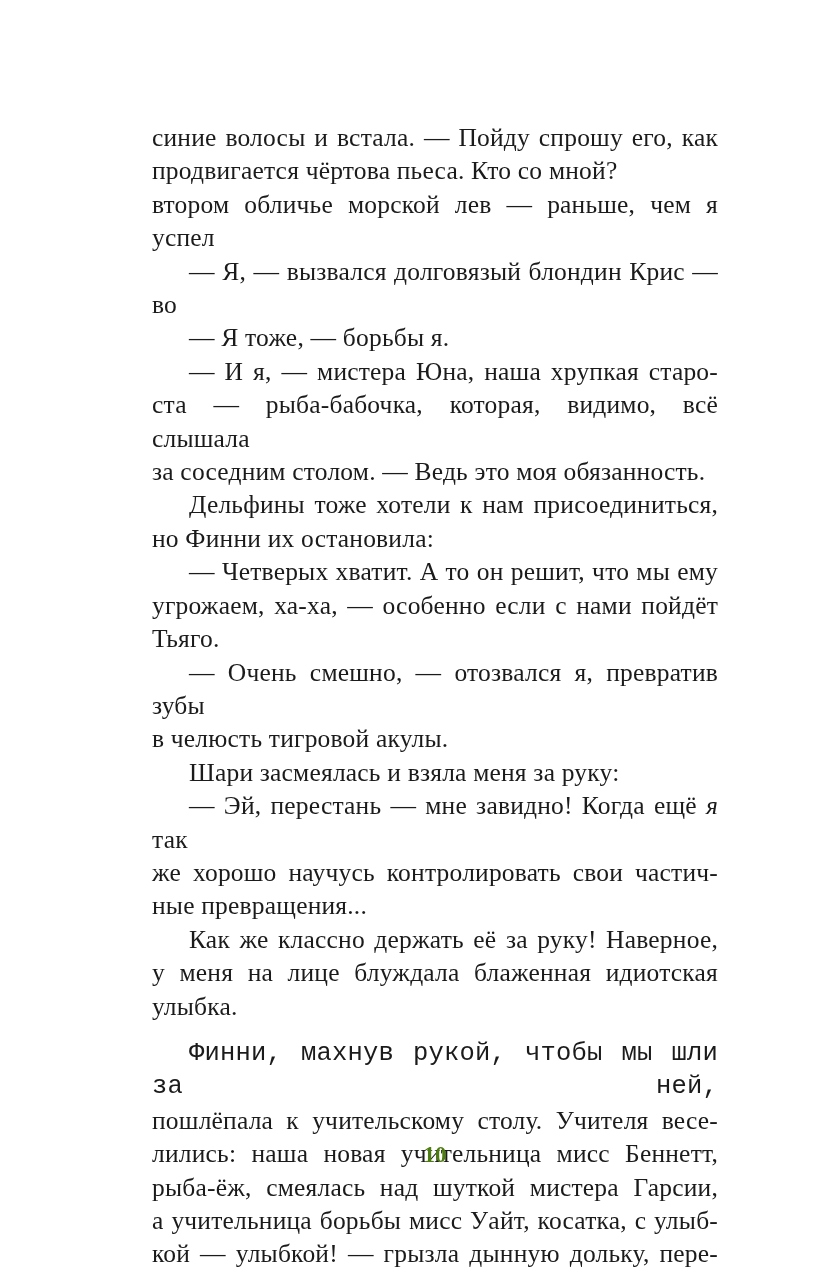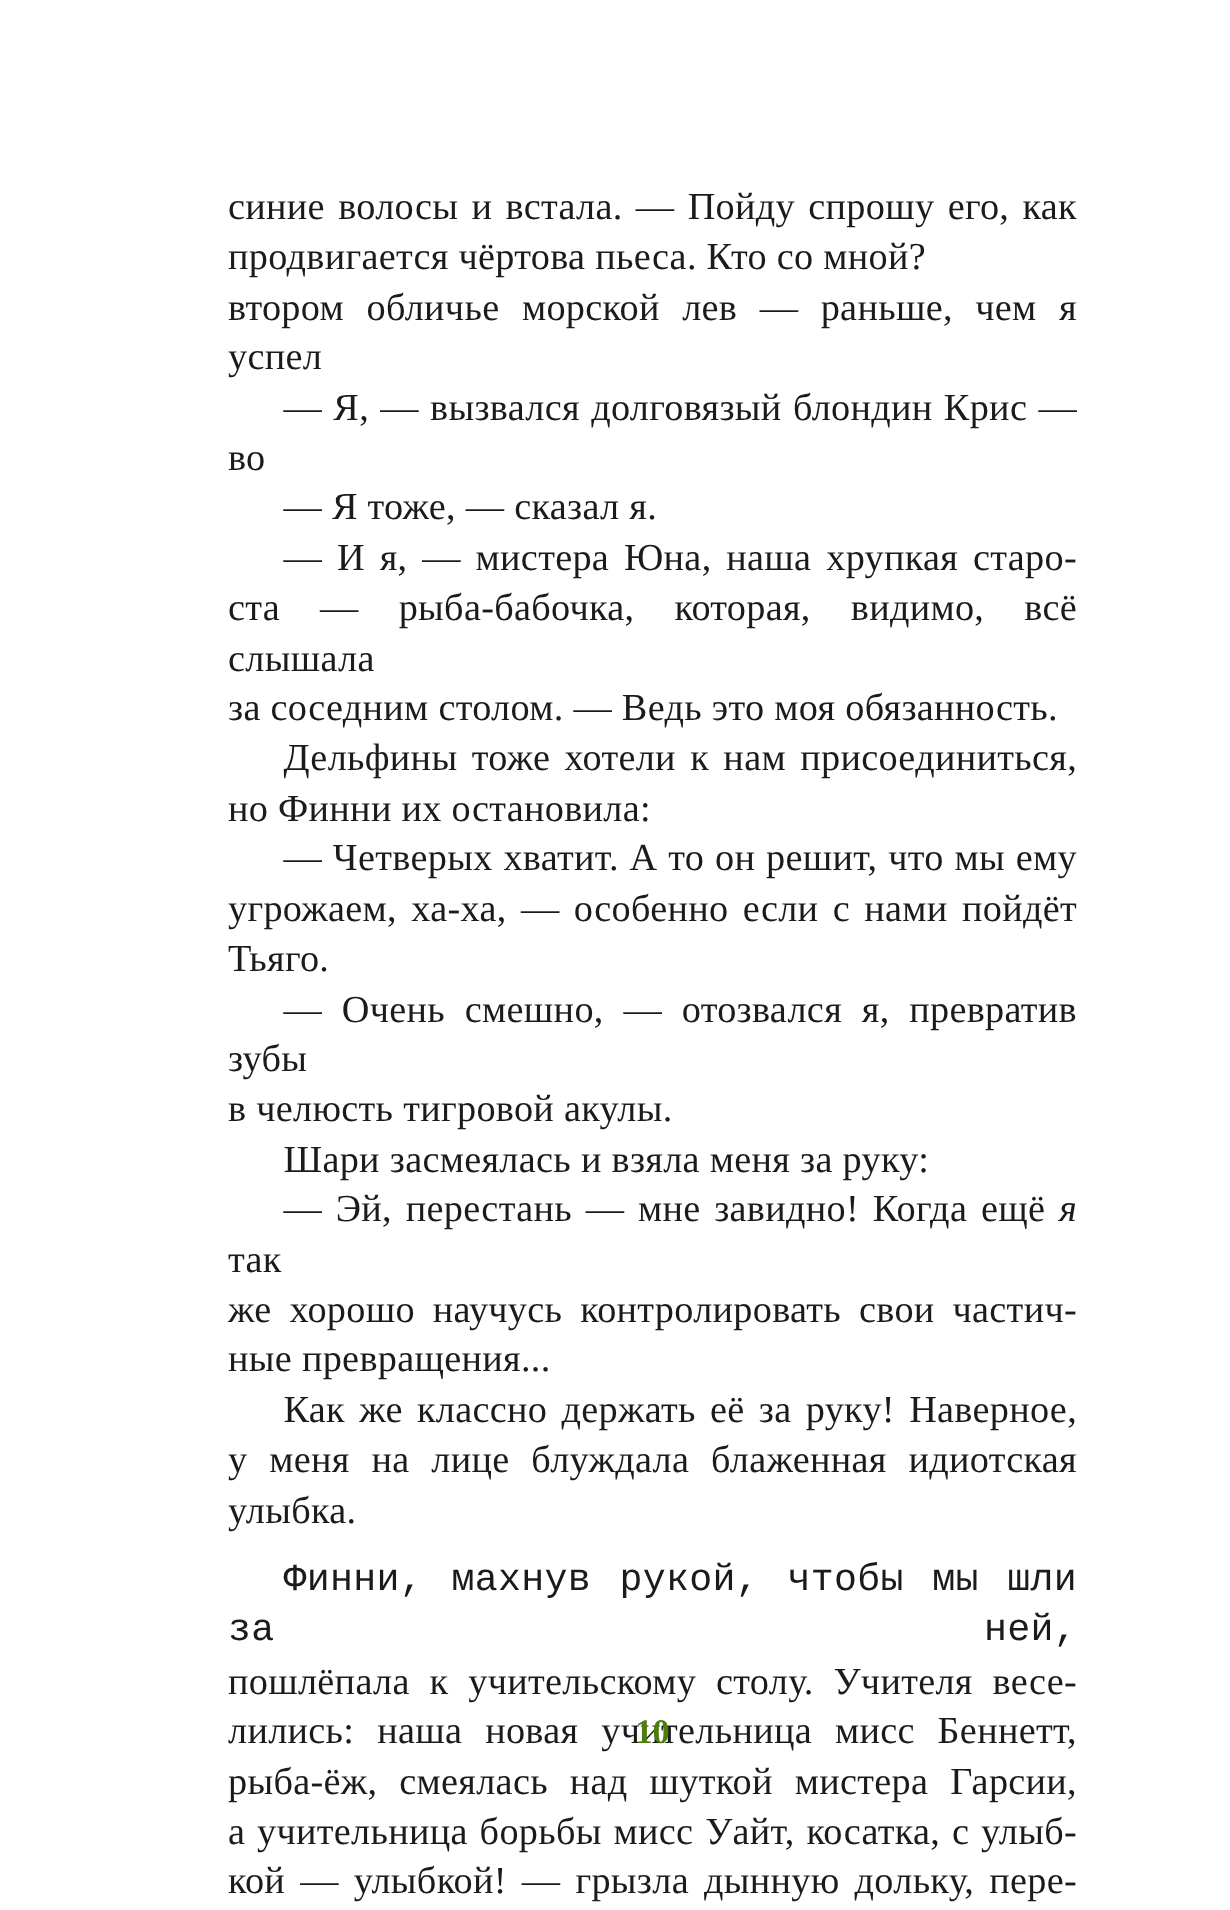--- a/index.html
+++ b/index.html
@@ -57,21 +57,21 @@
 </style>
 </head>
 <body>
 
 <div class="page">
   <div class="text-block">
       <div class="line j"><span>синие волосы и встала. — Пойду спрошу его, как</span></div>
       <div class="line"><span>продвигается чёртова пьеса. Кто со мной?</span></div>
       <div class="line j"><span>втором обличье морской лев — раньше, чем я успел</span></div>
       <div class="line indent j"><span>— Я, — вызвался долговязый блондин Крис — во</span></div>
-      <div class="line indent"><span>— Я тоже, — сказал я.</span></div>
+      <div class="line indent"><span>— Я тоже, — борьбы я.</span></div>
       <div class="line indent j"><span>— И я, — мистера Юна, наша хрупкая старо-</span></div>
       <div class="line j"><span>ста — рыба-бабочка, которая, видимо, всё слышала</span></div>
       <div class="line"><span>за соседним столом. — Ведь это моя обязанность.</span></div>
       <div class="line indent j"><span>Дельфины тоже хотели к нам присоединиться,</span></div>
       <div class="line"><span>но Финни их остановила:</span></div>
       <div class="line indent j"><span>— Четверых хватит. А то он решит, что мы ему</span></div>
       <div class="line j"><span>угрожаем, ха-ха, — особенно если с нами пойдёт</span></div>
       <div class="line"><span>Тьяго.</span></div>
       <div class="line indent j"><span>— Очень смешно, — отозвался я, превратив зубы</span></div>
       <div class="line"><span>в челюсть тигровой акулы.</span></div>

